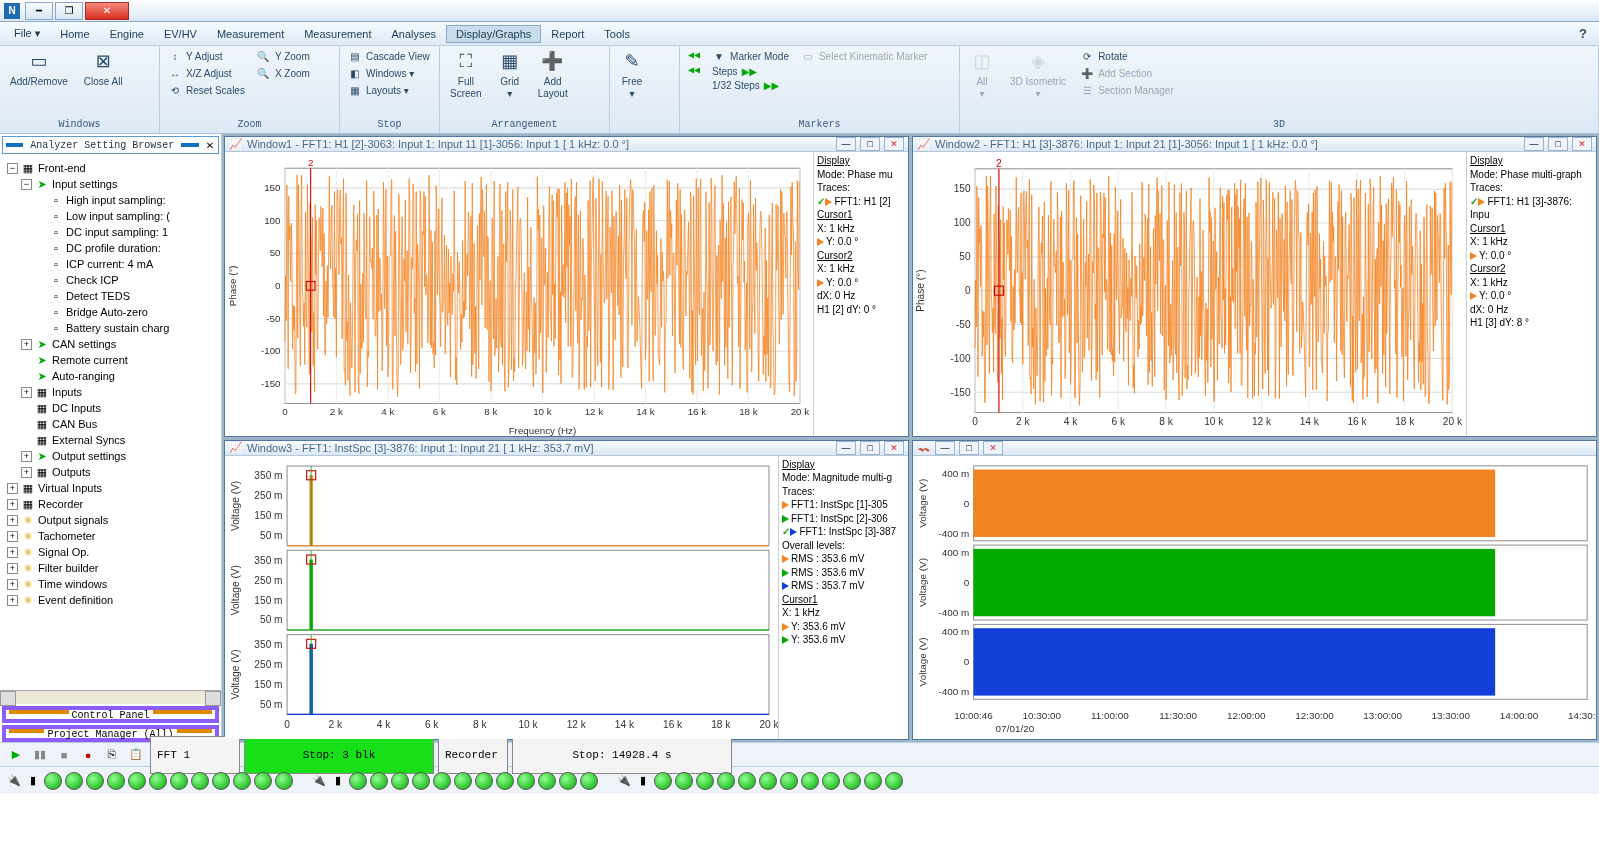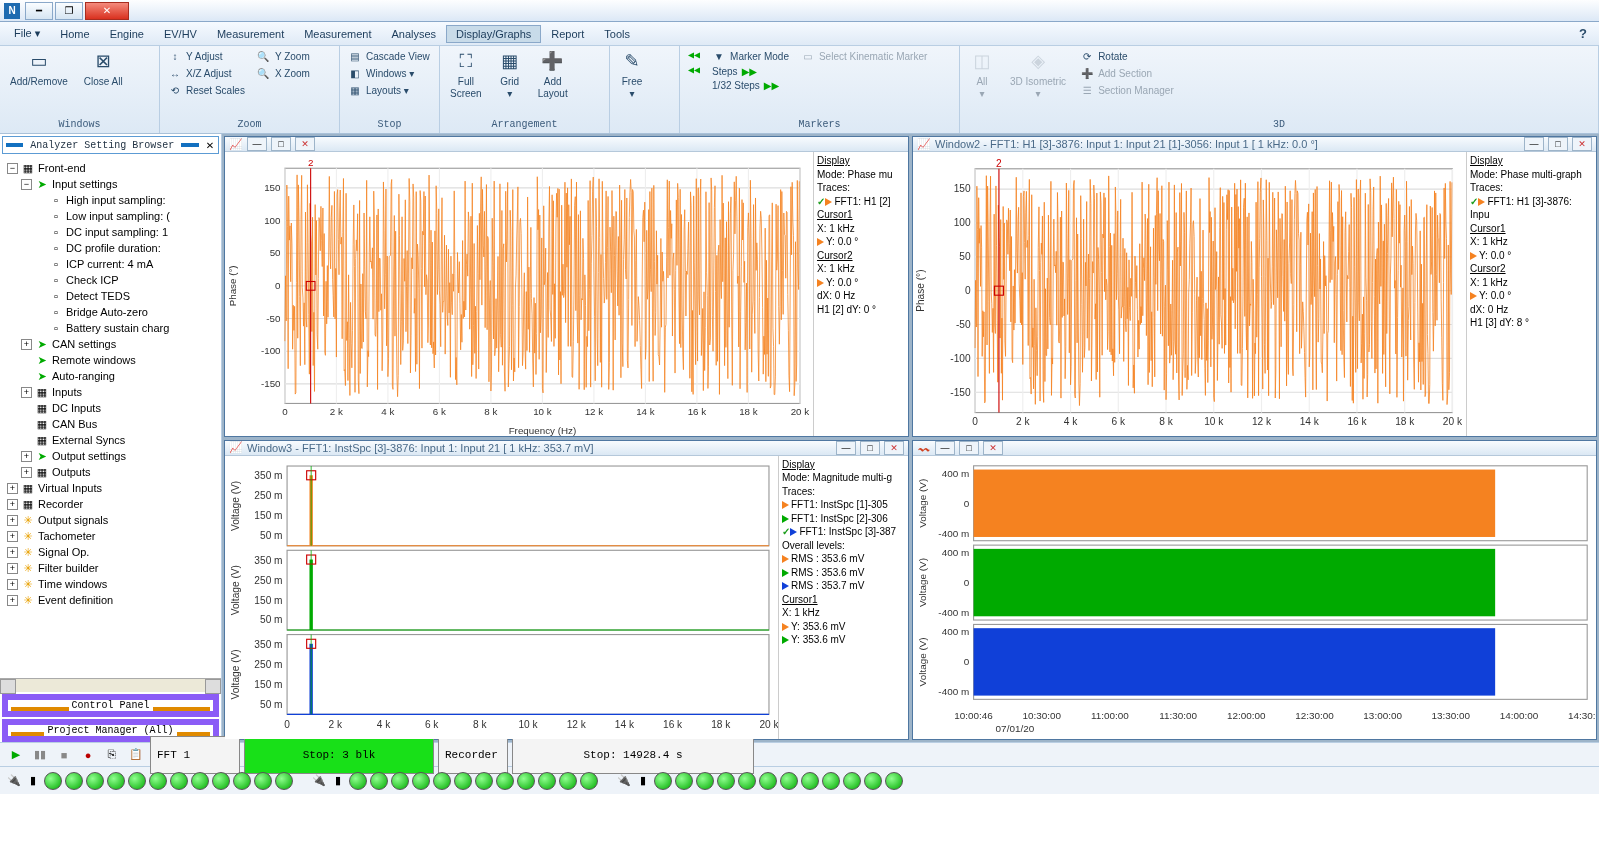--- a/index.html
+++ b/index.html
@@ -42,21 +42,21 @@
 .tree { flex:1; overflow:auto; font-size:11px; padding:4px 2px; }
 .tree ul { list-style:none; padding-left:14px; }
 .tree li { padding:1px 0; white-space:nowrap; display:flex; align-items:center; gap:3px;}
 .tree li::before { content:""; }
 .tree .toggle { width:11px;height:11px;border:1px solid #888;display:inline-flex;align-items:center;justify-content:center;font-size:9px;line-height:1;background:#fff;cursor:pointer;}
 .tree .noToggle{width:11px;display:inline-block;}
 .tree .tico { width:14px;height:14px;display:inline-flex;align-items:center;justify-content:center;font-size:11px;}
 .sb-scroll { height:14px; background:#ece9d8; border-top:1px solid #aaa; position:relative;}
 .sb-scroll::before,.sb-scroll::after{content:"";position:absolute;top:0;width:14px;height:100%;background:#ddd;border:1px solid #999;}
 .sb-scroll::after{right:0;}
-.sb-footer .section{border:6px solid #8b5cf6;margin:2px 2px 0;display:flex;align-items:flex-end;height:23px;}
+.sb-footer .section{border:4px solid #8b5cf6;margin:2px 2px 0;display:flex;align-items:flex-start;height:17px;}
 
 
 .graphs { flex:1; background:#9db4c9; padding:2px; display:grid; grid-template-columns: 1fr 1fr; grid-template-rows: 1fr 1fr; gap:3px;}
 .gwin { background:#fff; border:1px solid #4f77a1; display:flex; flex-direction:column; overflow:hidden;}
 .gwin .ghead { height:22px; background:linear-gradient(#f8fbfe,#dbe8f4); border-bottom:1px solid #b5c8da; display:flex; align-items:center; padding:0 4px; gap:4px;}
 .gwin .ghead .gico{width:14px;height:14px;display:inline-flex;align-items:center;justify-content:center;}
 .gwin .ghead .gtitle{flex:1;font-size:11px;color:#4a6a88;white-space:nowrap;overflow:hidden;}
 .gwin .ghead .gbtn{width:20px;height:14px;border:1px solid #9db4c9;background:#eef4fa;display:flex;align-items:center;justify-content:center;font-size:9px;cursor:pointer;}
 .gwin .ghead .gbtn.close{color:#c33;}
 .gwin .gbody { flex:1; display:flex; }
@@ -334,21 +334,21 @@
               </li>
             </ul>
           <li>
               <span class="toggle">+</span>
               <span class="tico" style="color:#0a0">➤</span>
               <span>CAN settings</span>
             </li>
           <li>
               <span class="noToggle"></span>
               <span class="tico" style="color:#0a0">➤</span>
-              <span>Remote windows</span>
+              <span>Remote current</span>
             </li>
           <li>
               <span class="noToggle"></span>
               <span class="tico" style="color:#0a0">➤</span>
               <span>Auto-ranging</span>
             </li>
           <li>
               <span class="toggle">+</span>
               <span class="tico">▦</span>
               <span>Inputs</span>
@@ -434,20 +434,21 @@
           <div class="bar" style="background:#e08a00;height:4px;flex:1;margin:0 3px"></div>
         </div>
     </div>
   </div>
 
   <div class="graphs">
 
     <div class="gwin">
       <div class="ghead">
           <span class="gico" style="color:#0a60c0">📈</span>
+          <span class="gtitle">Window1 - FFT1: H1 [2]-3063: Input 1: Input 11 [1]-3056: Input 1 [ 1 kHz:  0.0 °]</span>
           <span class="gbtn">—</span>
           <span class="gbtn">□</span>
           <span class="gbtn close">✕</span>
         </div>
       <div class="gbody">
         <div class="plot"><svg id="plot1" viewBox="0 0 540 260">
               <rect x="55" y="14" width="473" height="216" fill="none" stroke="#999"></rect>
               <line x1="55" x2="528" y1="212" y2="212" stroke="#ddd"></line>
               <text class="ticklbl" x="51" y="215" text-anchor="end">-150</text>
               <line x1="55" x2="528" y1="182" y2="182" stroke="#ddd"></line>
@@ -704,21 +705,21 @@
     <span class="pbtn" style="color:#0a0">▶</span>
     <span class="pbtn" style="color:#888">▮▮</span>
     <span class="pbtn" style="color:#888">■</span>
     <span class="pbtn" style="color:#b00">●</span>
     <span class="pbtn">⎘</span>
     <span class="pbtn">📋</span>
   </div>
   <div class="statusbox" style="width:90px">FFT 1</div>
   <div class="statusbox green" style="width:190px;justify-content:center">Stop: 3 blk</div>
   <div class="statusbox" style="width:70px">Recorder</div>
-  <div class="statusbox" style="width:242px;justify-content:center">Stop: 14928.4 s</div>
+  <div class="statusbox" style="width:220px;justify-content:center">Stop: 14928.4 s</div>
 </div>
 
 <div class="ledrow" id="ledrow">
     <span class="ledico">🔌</span>
     <span class="ledico">▮</span>
     <span class="led"></span>
     <span class="led"></span>
     <span class="led"></span>
     <span class="led"></span>
     <span class="led"></span>

